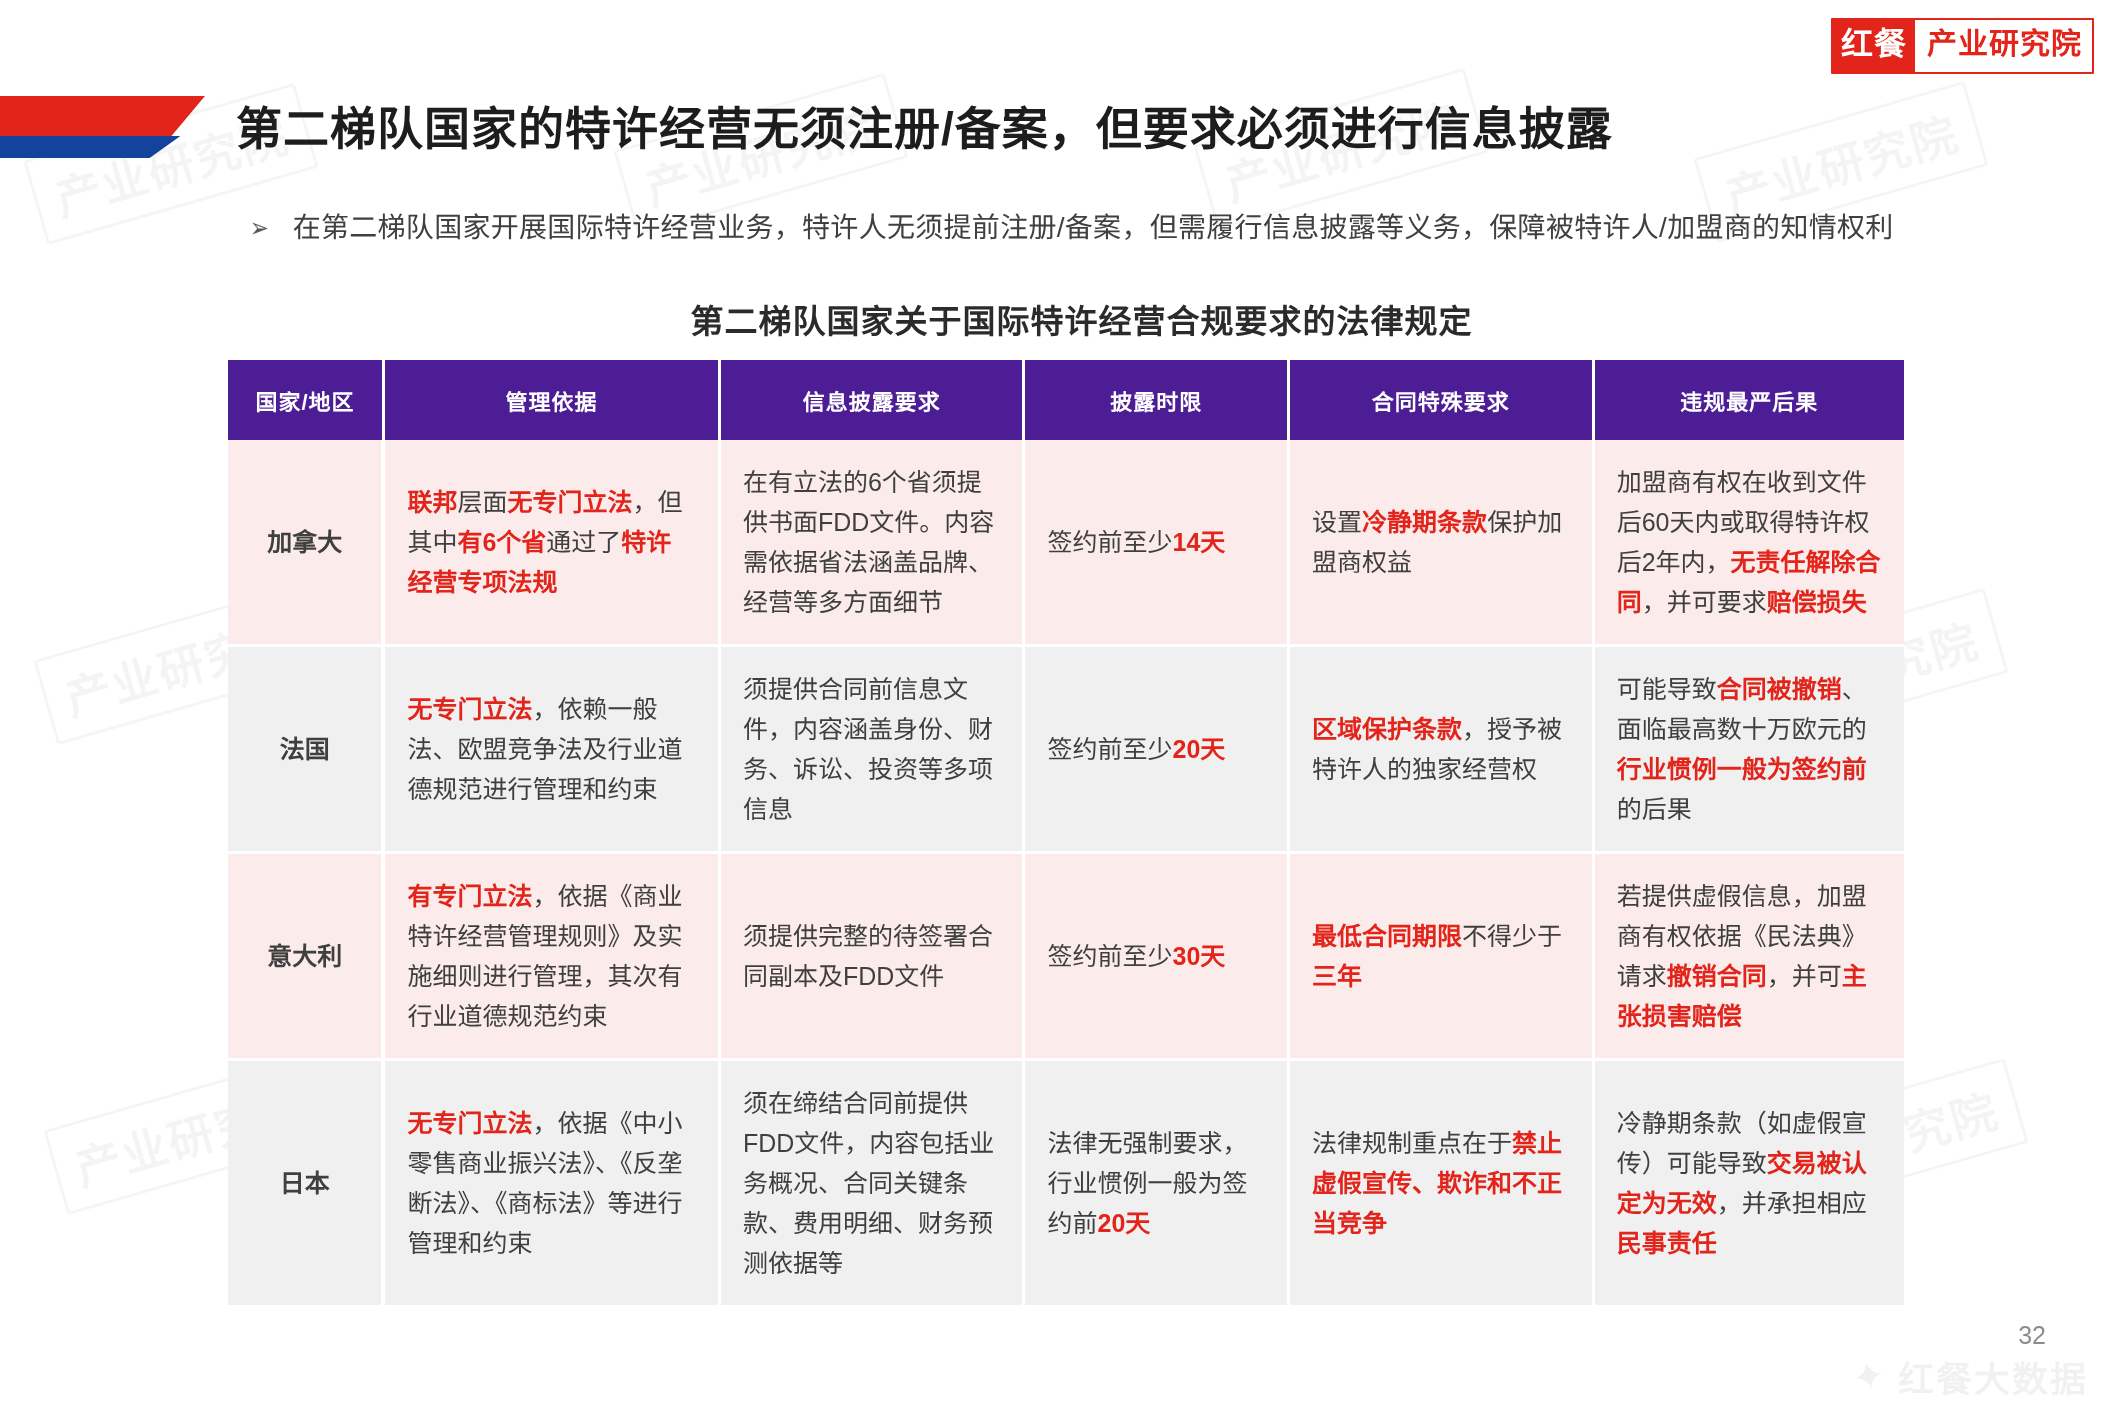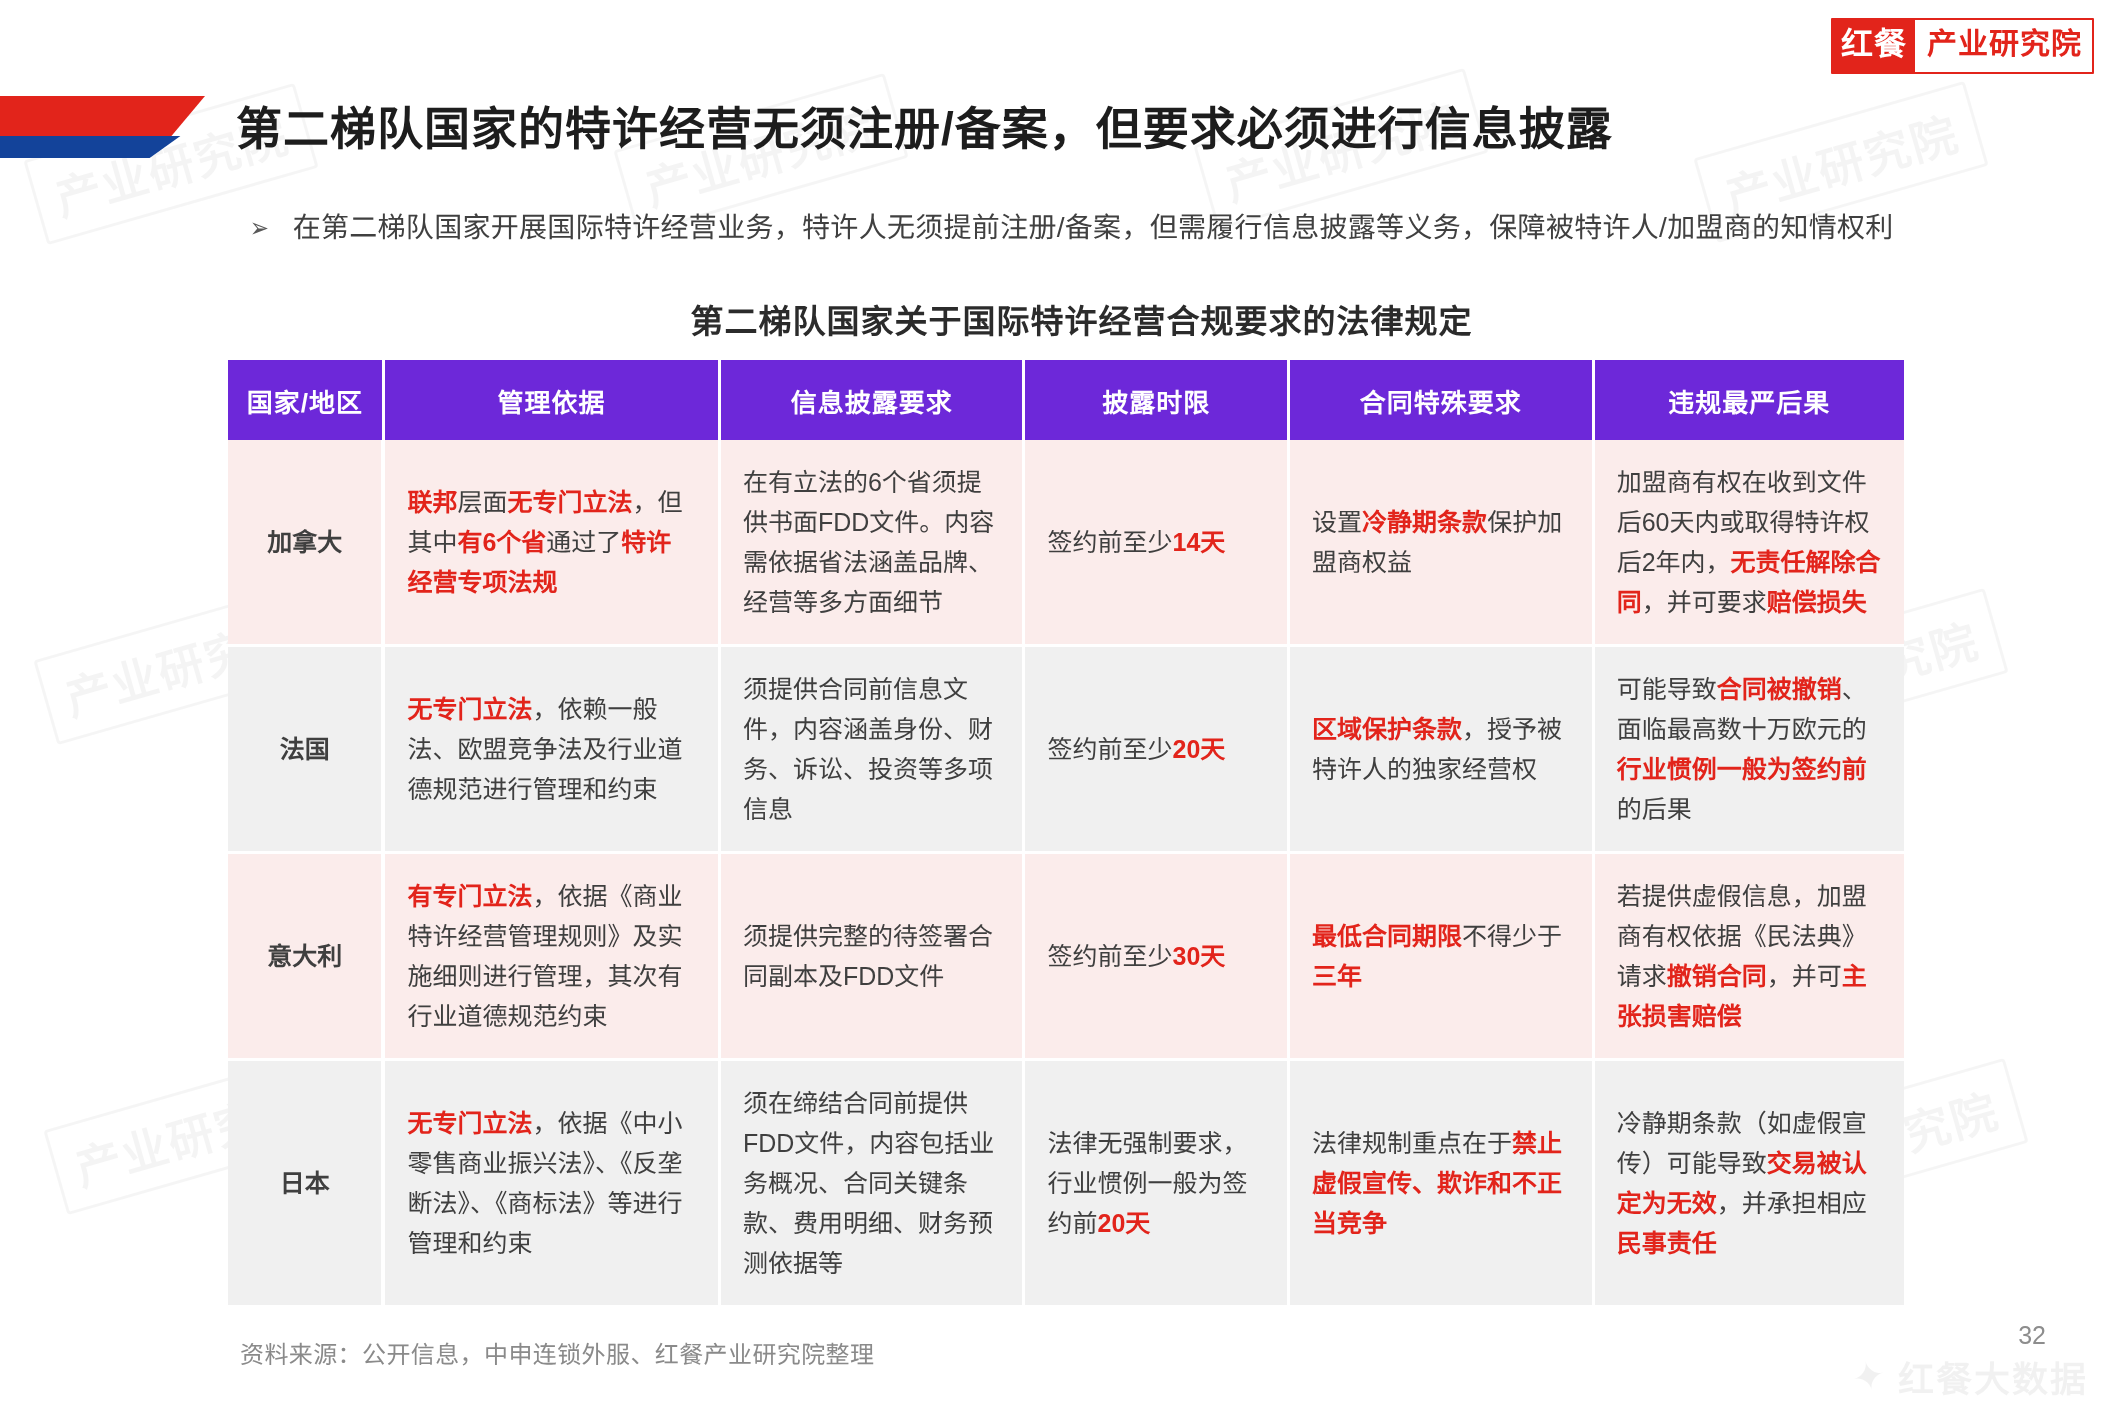--- a/index.html
+++ b/index.html
@@ -162,23 +162,23 @@
     left: 228px;
     width: 1676px;
     z-index: 4;
   }
   table.legal {
     width: 100%;
     border-collapse: collapse;
     table-layout: fixed;
   }
   table.legal th {
-    background: #6d28d9;
+    background: #4c1d95;
     color: #ffffff;
-    font-size: 26px;
+    font-size: 22px;
     font-weight: 700;
     letter-spacing: 1px;
     height: 78px;
     vertical-align: middle;
     text-align: center;
     border-right: 3px solid #ffffff;
   }
   table.legal th:last-child { border-right: none; }
   table.legal td {
     vertical-align: middle;
@@ -341,20 +341,19 @@
             <td><span class="hl">无专门立法</span><span>，依据《中小零售商业振兴法》、《反垄断法》、《商标法》等进行管理和约束</span></td>
             <td><span>须在缔结合同前提供FDD文件，内容包括业务概况、合同关键条款、费用明细、财务预测依据等</span></td>
             <td><span>法律无强制要求，行业惯例一般为签约前</span><span class="hl">20天</span></td>
             <td><span>法律规制重点在于</span><span class="hl">禁止虚假宣传、欺诈和不正当竞争</span></td>
             <td><span>冷静期条款（如虚假宣传）可能导致</span><span class="hl">交易被认定为无效</span><span>，并承担相应</span><span class="hl">民事责任</span></td>
           </tr>
         </tbody>
     </table>
   </div>
 
-  <div class="source">资料来源：公开信息，中申连锁外服、红餐产业研究院整理</div>
   <div class="page-no">32</div>
   <div class="footer-wm">
     <span class="swoosh">✦</span>
     <span>红餐大数据</span>
   </div>
 
 </div>
 
 </body></html>

